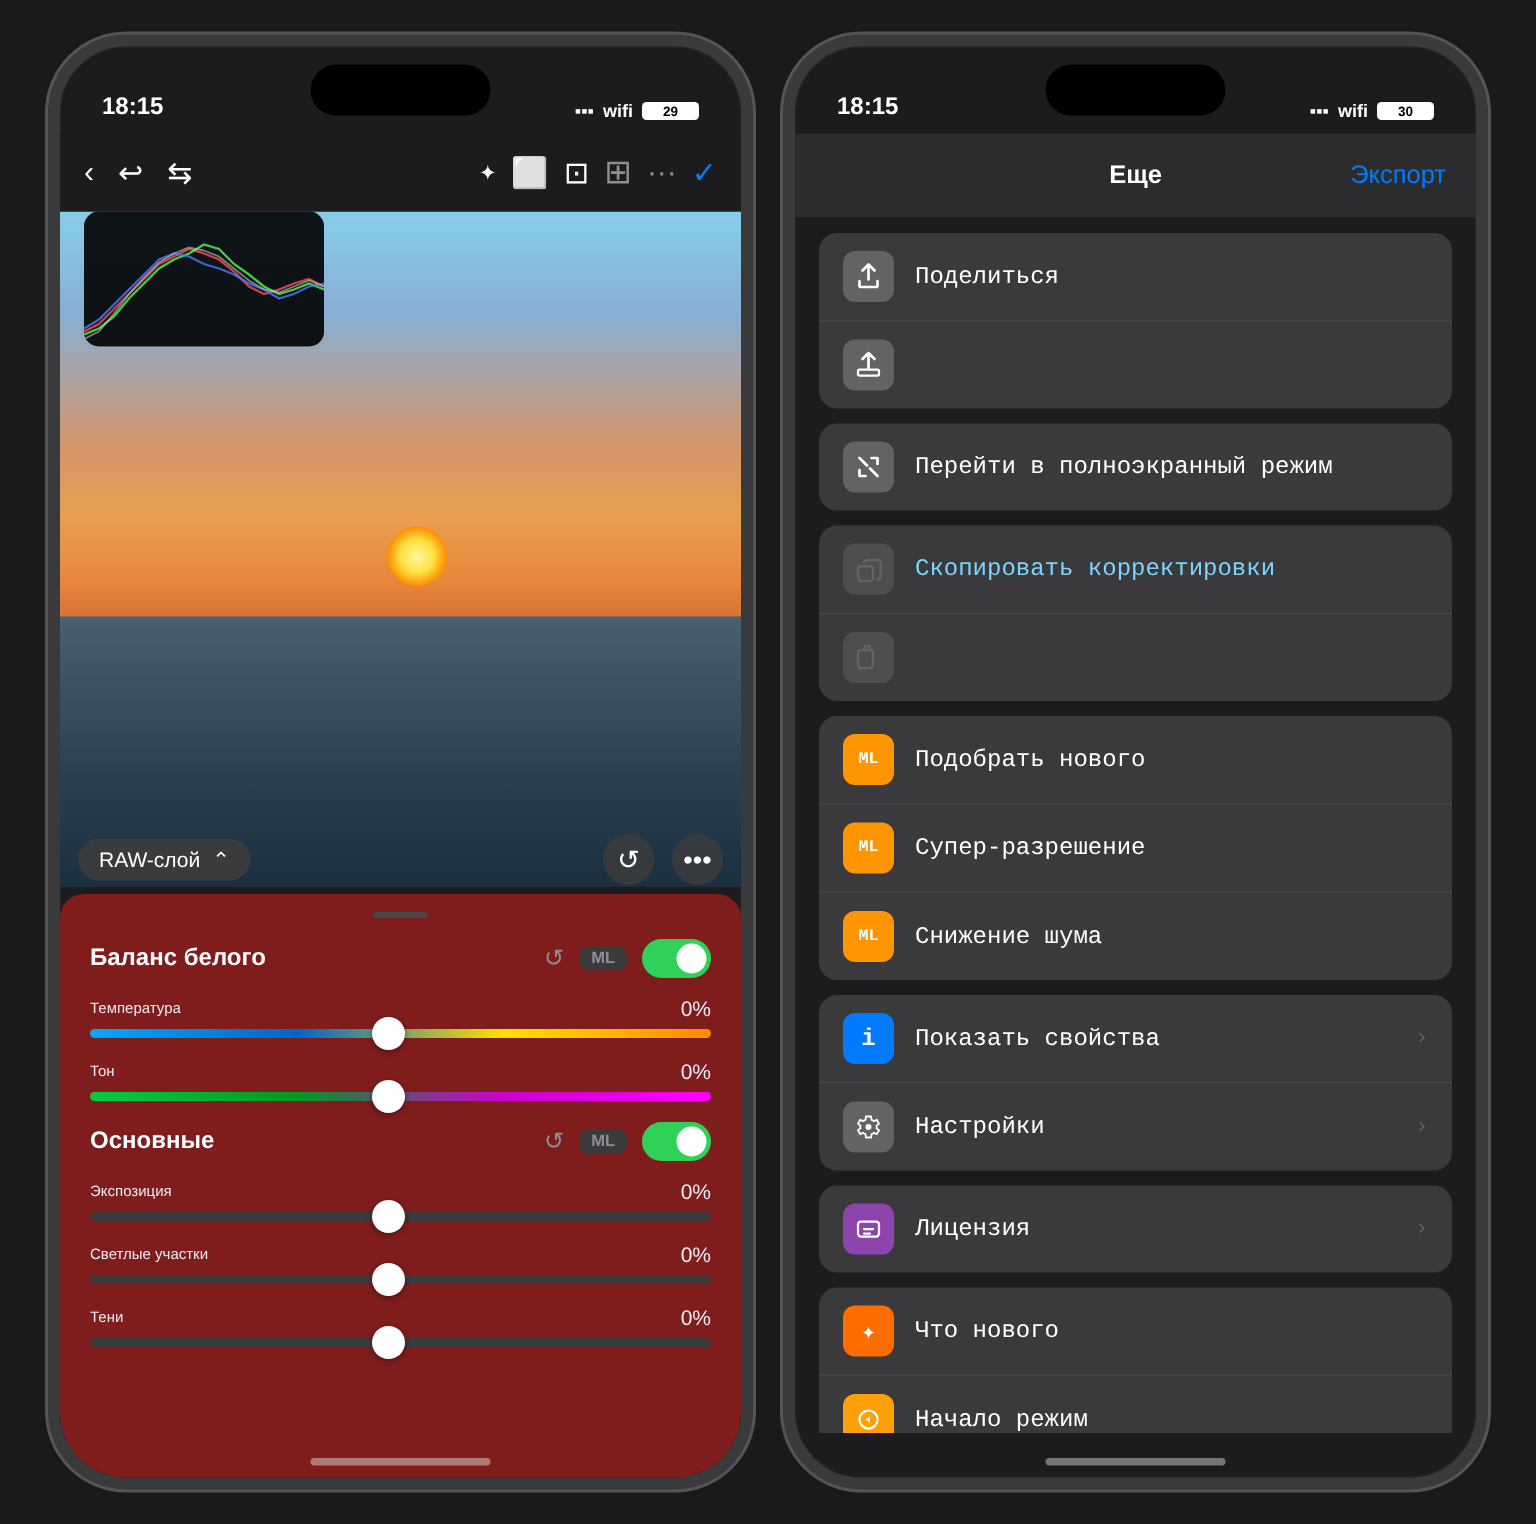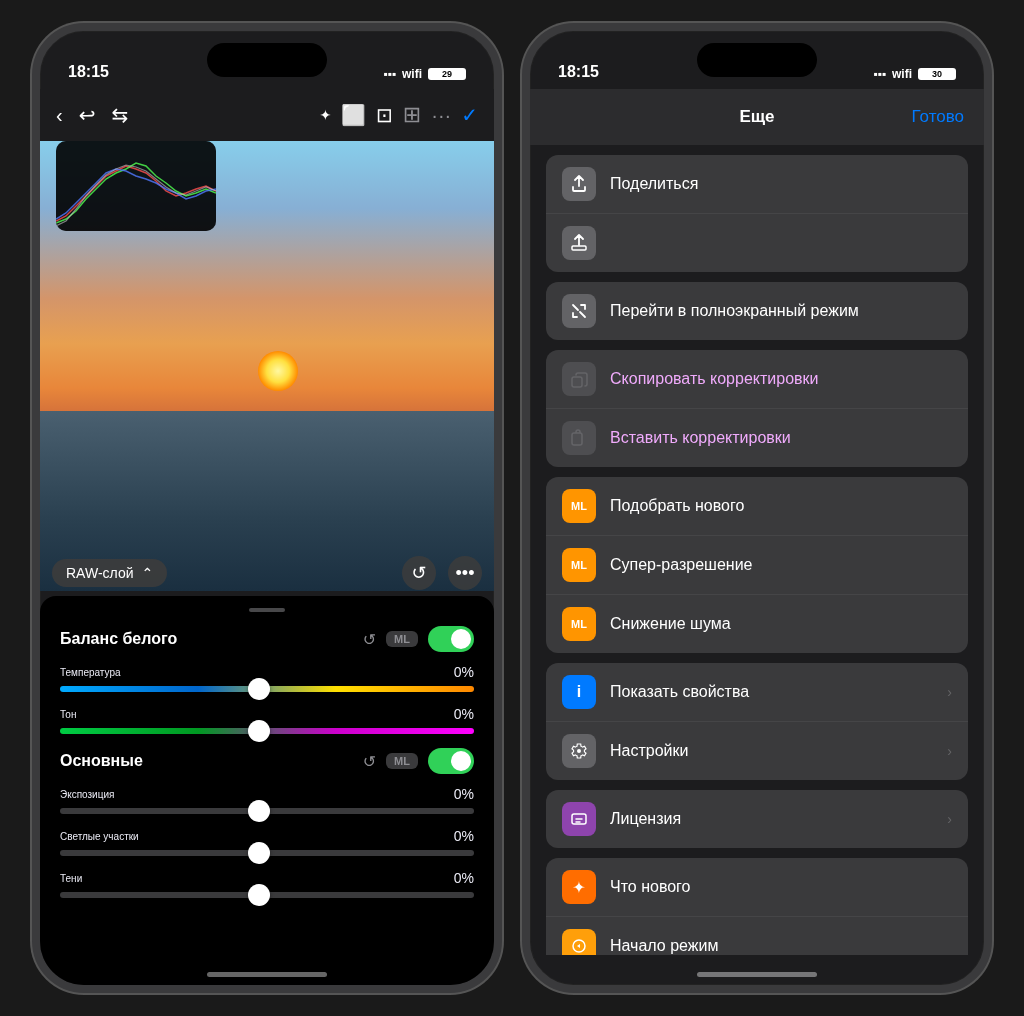--- a/index.html
+++ b/index.html
@@ -180,21 +180,21 @@
       display: flex;
       align-items: center;
       justify-content: center;
     }
 
     .panel {
       position: absolute;
       top: 565px;
       left: 0; right: 0;
       bottom: 0;
-      background: #000000;
+      background: #7f1d1d;
       border-radius: 16px 16px 0 0;
       padding: 12px 20px;
       overflow-y: auto;
     }
     .panel-handle {
       width: 36px;
       height: 4px;
       background: #48484a;
       border-radius: 2px;
       margin: 0 auto 14px;
@@ -300,20 +300,21 @@
       font-weight: 500;
     }
 
     .menu-scroll {
       position: absolute;
       top: 114px;
       left: 0; right: 0;
       bottom: 30px;
       overflow-y: auto;
       padding: 10px 16px;
+      font-family: Liberation Mono, monospace;
     }
 
     .menu-group {
       background: #3a3a3c;
       border-radius: 12px;
       margin-bottom: 10px;
       overflow: hidden;
     }
 
     .menu-item {
@@ -342,21 +343,21 @@
     .icon-blue { background: #007aff; }
     .icon-wrench { background: #636366; }
     .icon-purple { background: #8e44ad; }
 
     .menu-item-label {
       color: white;
       font-size: 16px;
       font-weight: 400;
       flex: 1;
     }
-    .menu-item-label.disabled { color: #f0abfc; }
+    .menu-item-label.disabled { color: #7dd3fc; }
     .menu-chevron {
       color: #636366;
       font-size: 14px;
       margin-left: 8px;
     }
 
     .home-indicator {
       position: absolute;
       bottom: 8px;
       left: 50%;
@@ -516,21 +517,21 @@
     <span class="time">18:15</span>
     <div class="status-icons">
       <span>▪▪▪</span>
       <span>wifi</span>
       <span class="battery-badge">30</span>
     </div>
   </div>
 
   <div class="menu-header">
     <span class="menu-title">Еще</span>
-    <span class="menu-done">Готово</span>
+    <span class="menu-done">Экспорт</span>
   </div>
 
   <div class="menu-scroll">
 
     <div class="menu-group">
       <div class="menu-item">
         <div class="menu-item-icon icon-gray">
           <svg width="18" height="18" viewBox="0 0 18 18" fill="none">
             <path d="M9 1v10M5 5l4-4 4 4" stroke="white" stroke-width="1.8" stroke-linecap="round" stroke-linejoin="round"></path>
             <path d="M3 12v3a1 1 0 001 1h10a1 1 0 001-1v-3" stroke="white" stroke-width="1.8" stroke-linecap="round"></path>
@@ -569,21 +570,20 @@
         </div>
         <span class="menu-item-label disabled">Скопировать корректировки</span>
       </div>
       <div class="menu-item">
         <div class="menu-item-icon icon-gray" style="opacity:0.5;">
           <svg width="18" height="18" viewBox="0 0 18 18" fill="none">
             <rect x="2" y="4" width="10" height="12" rx="2" stroke="#8e8e93" stroke-width="1.5"></rect>
             <path d="M6 4V3a2 2 0 014 0v1" stroke="#8e8e93" stroke-width="1.5"></path>
           </svg>
         </div>
-        <span class="menu-item-label disabled">Вставить корректировки</span>
       </div>
     </div>
 
     <div class="menu-group">
       <div class="menu-item">
         <div class="menu-item-icon icon-orange">
           <span style="color:white;font-size:11px;font-weight:800;">ML</span>
         </div>
         <span class="menu-item-label">Подобрать нового</span>
       </div>

